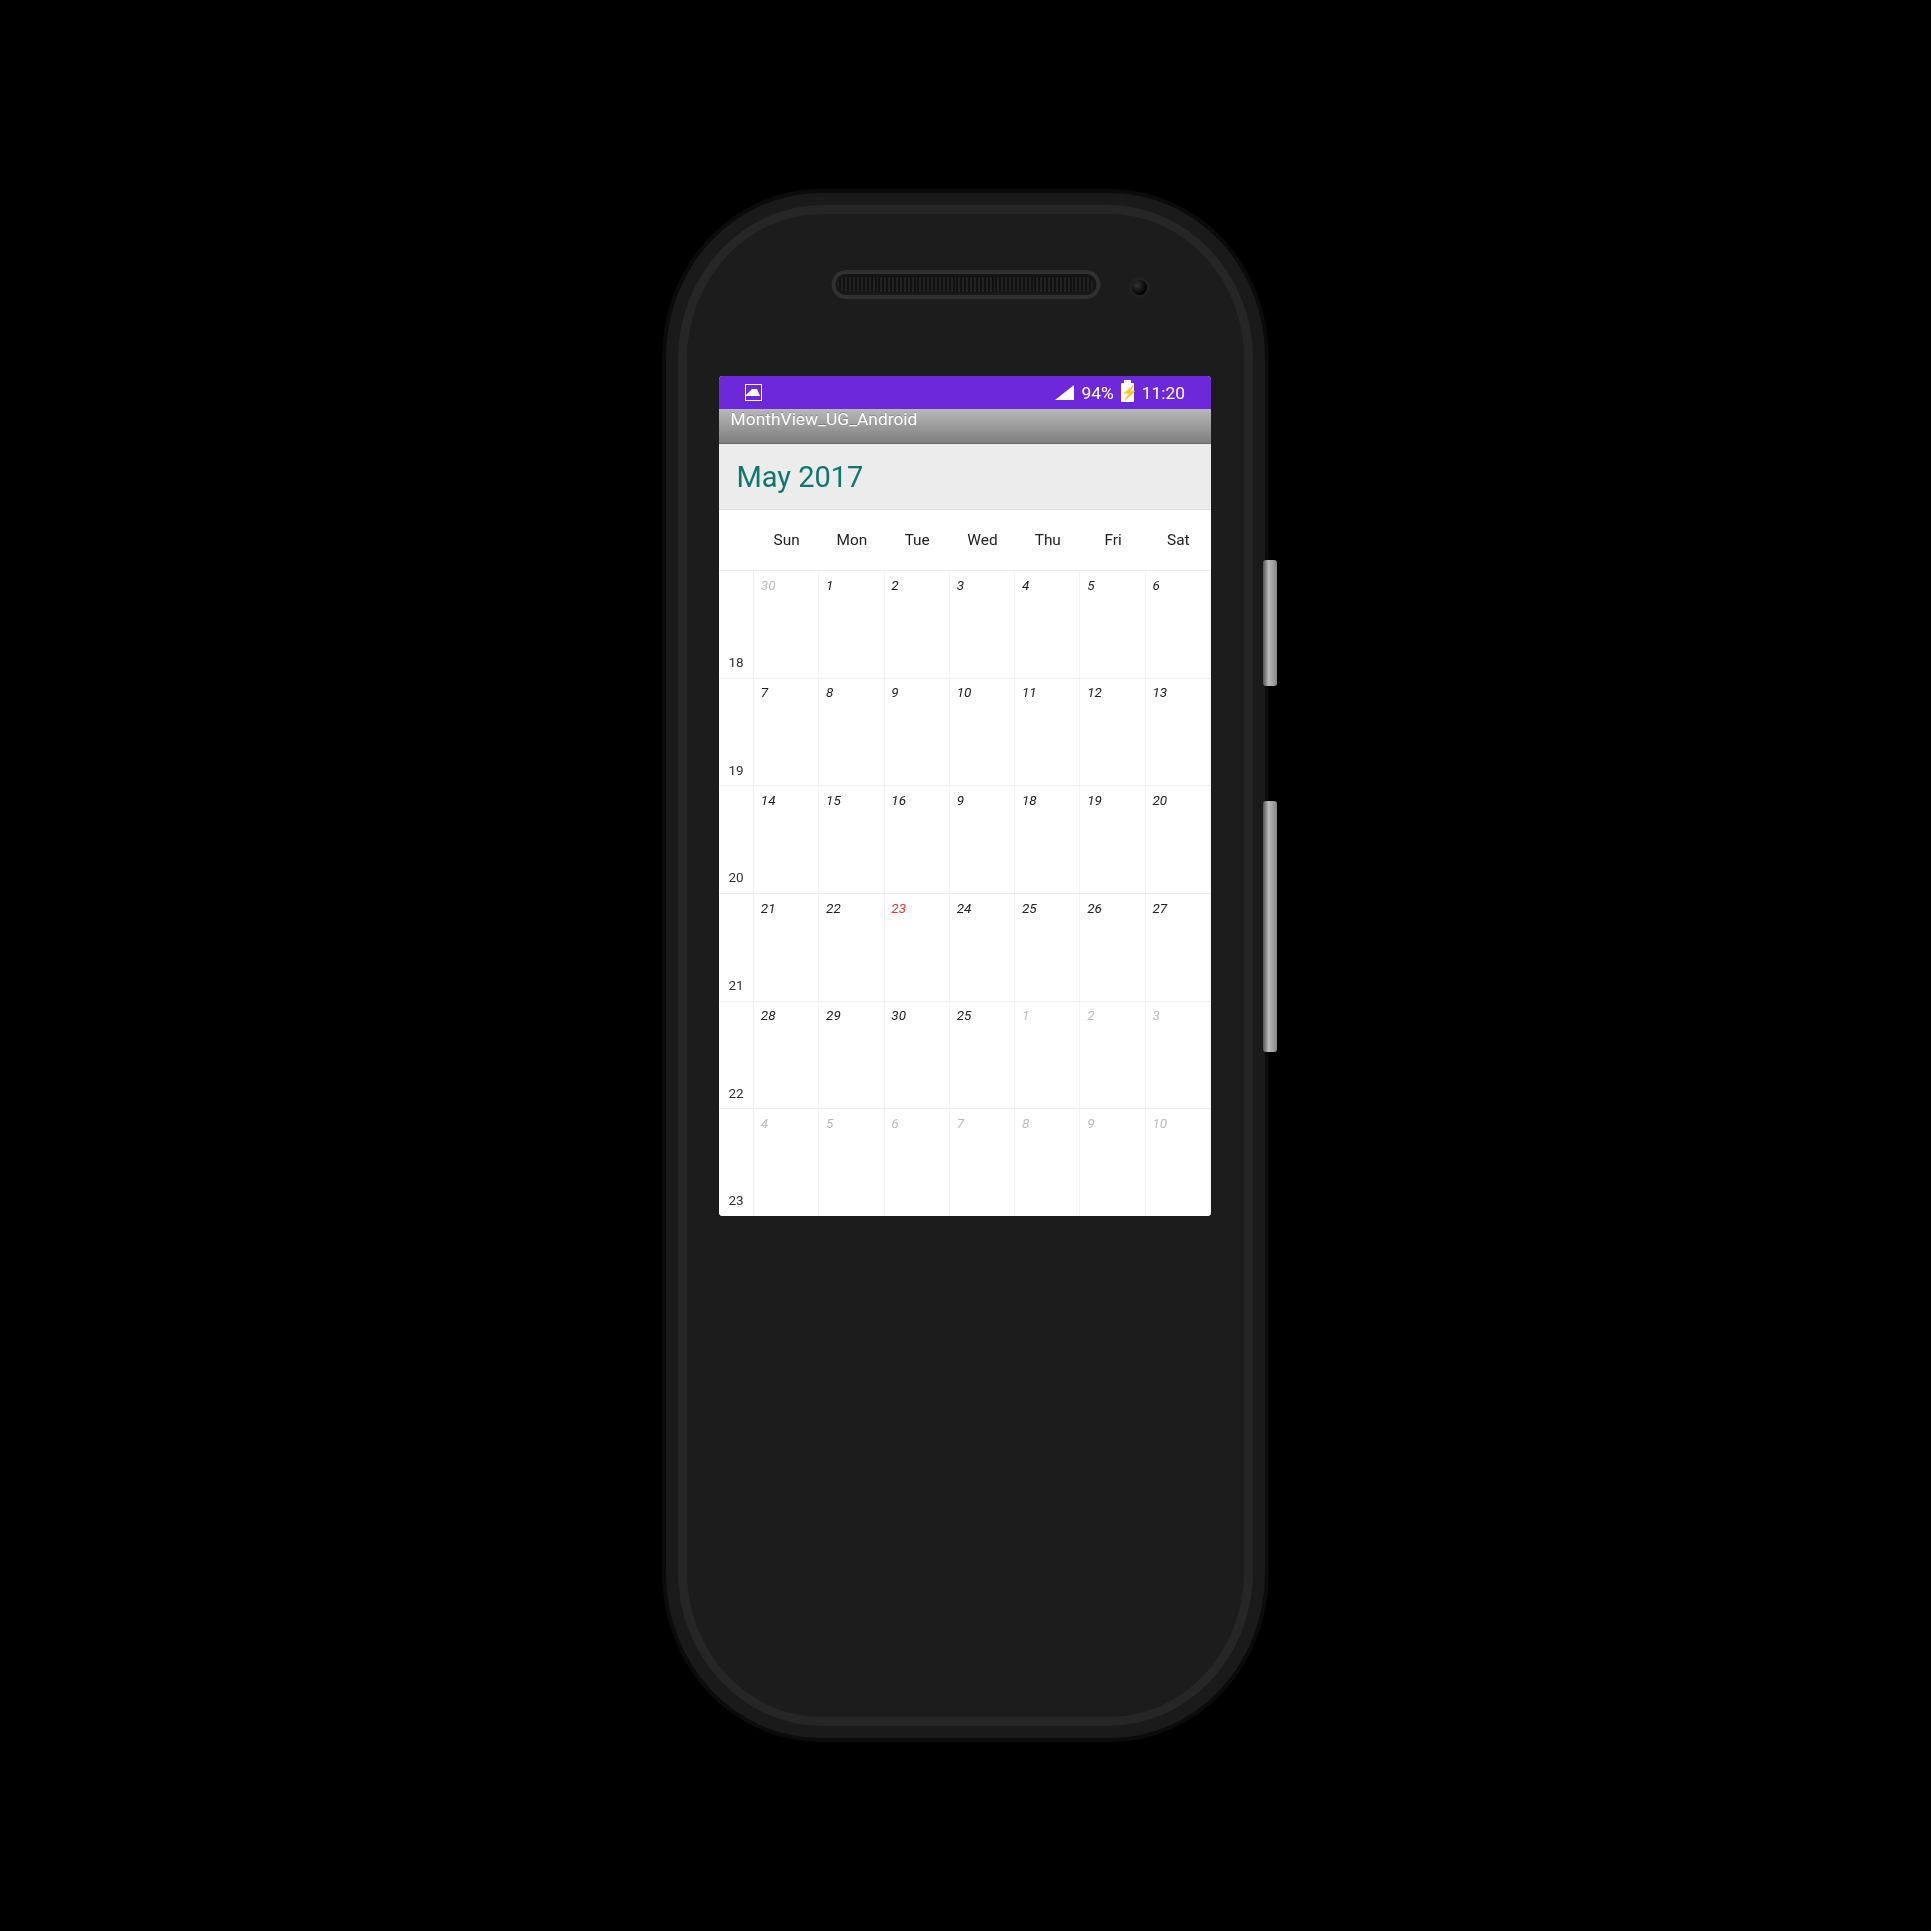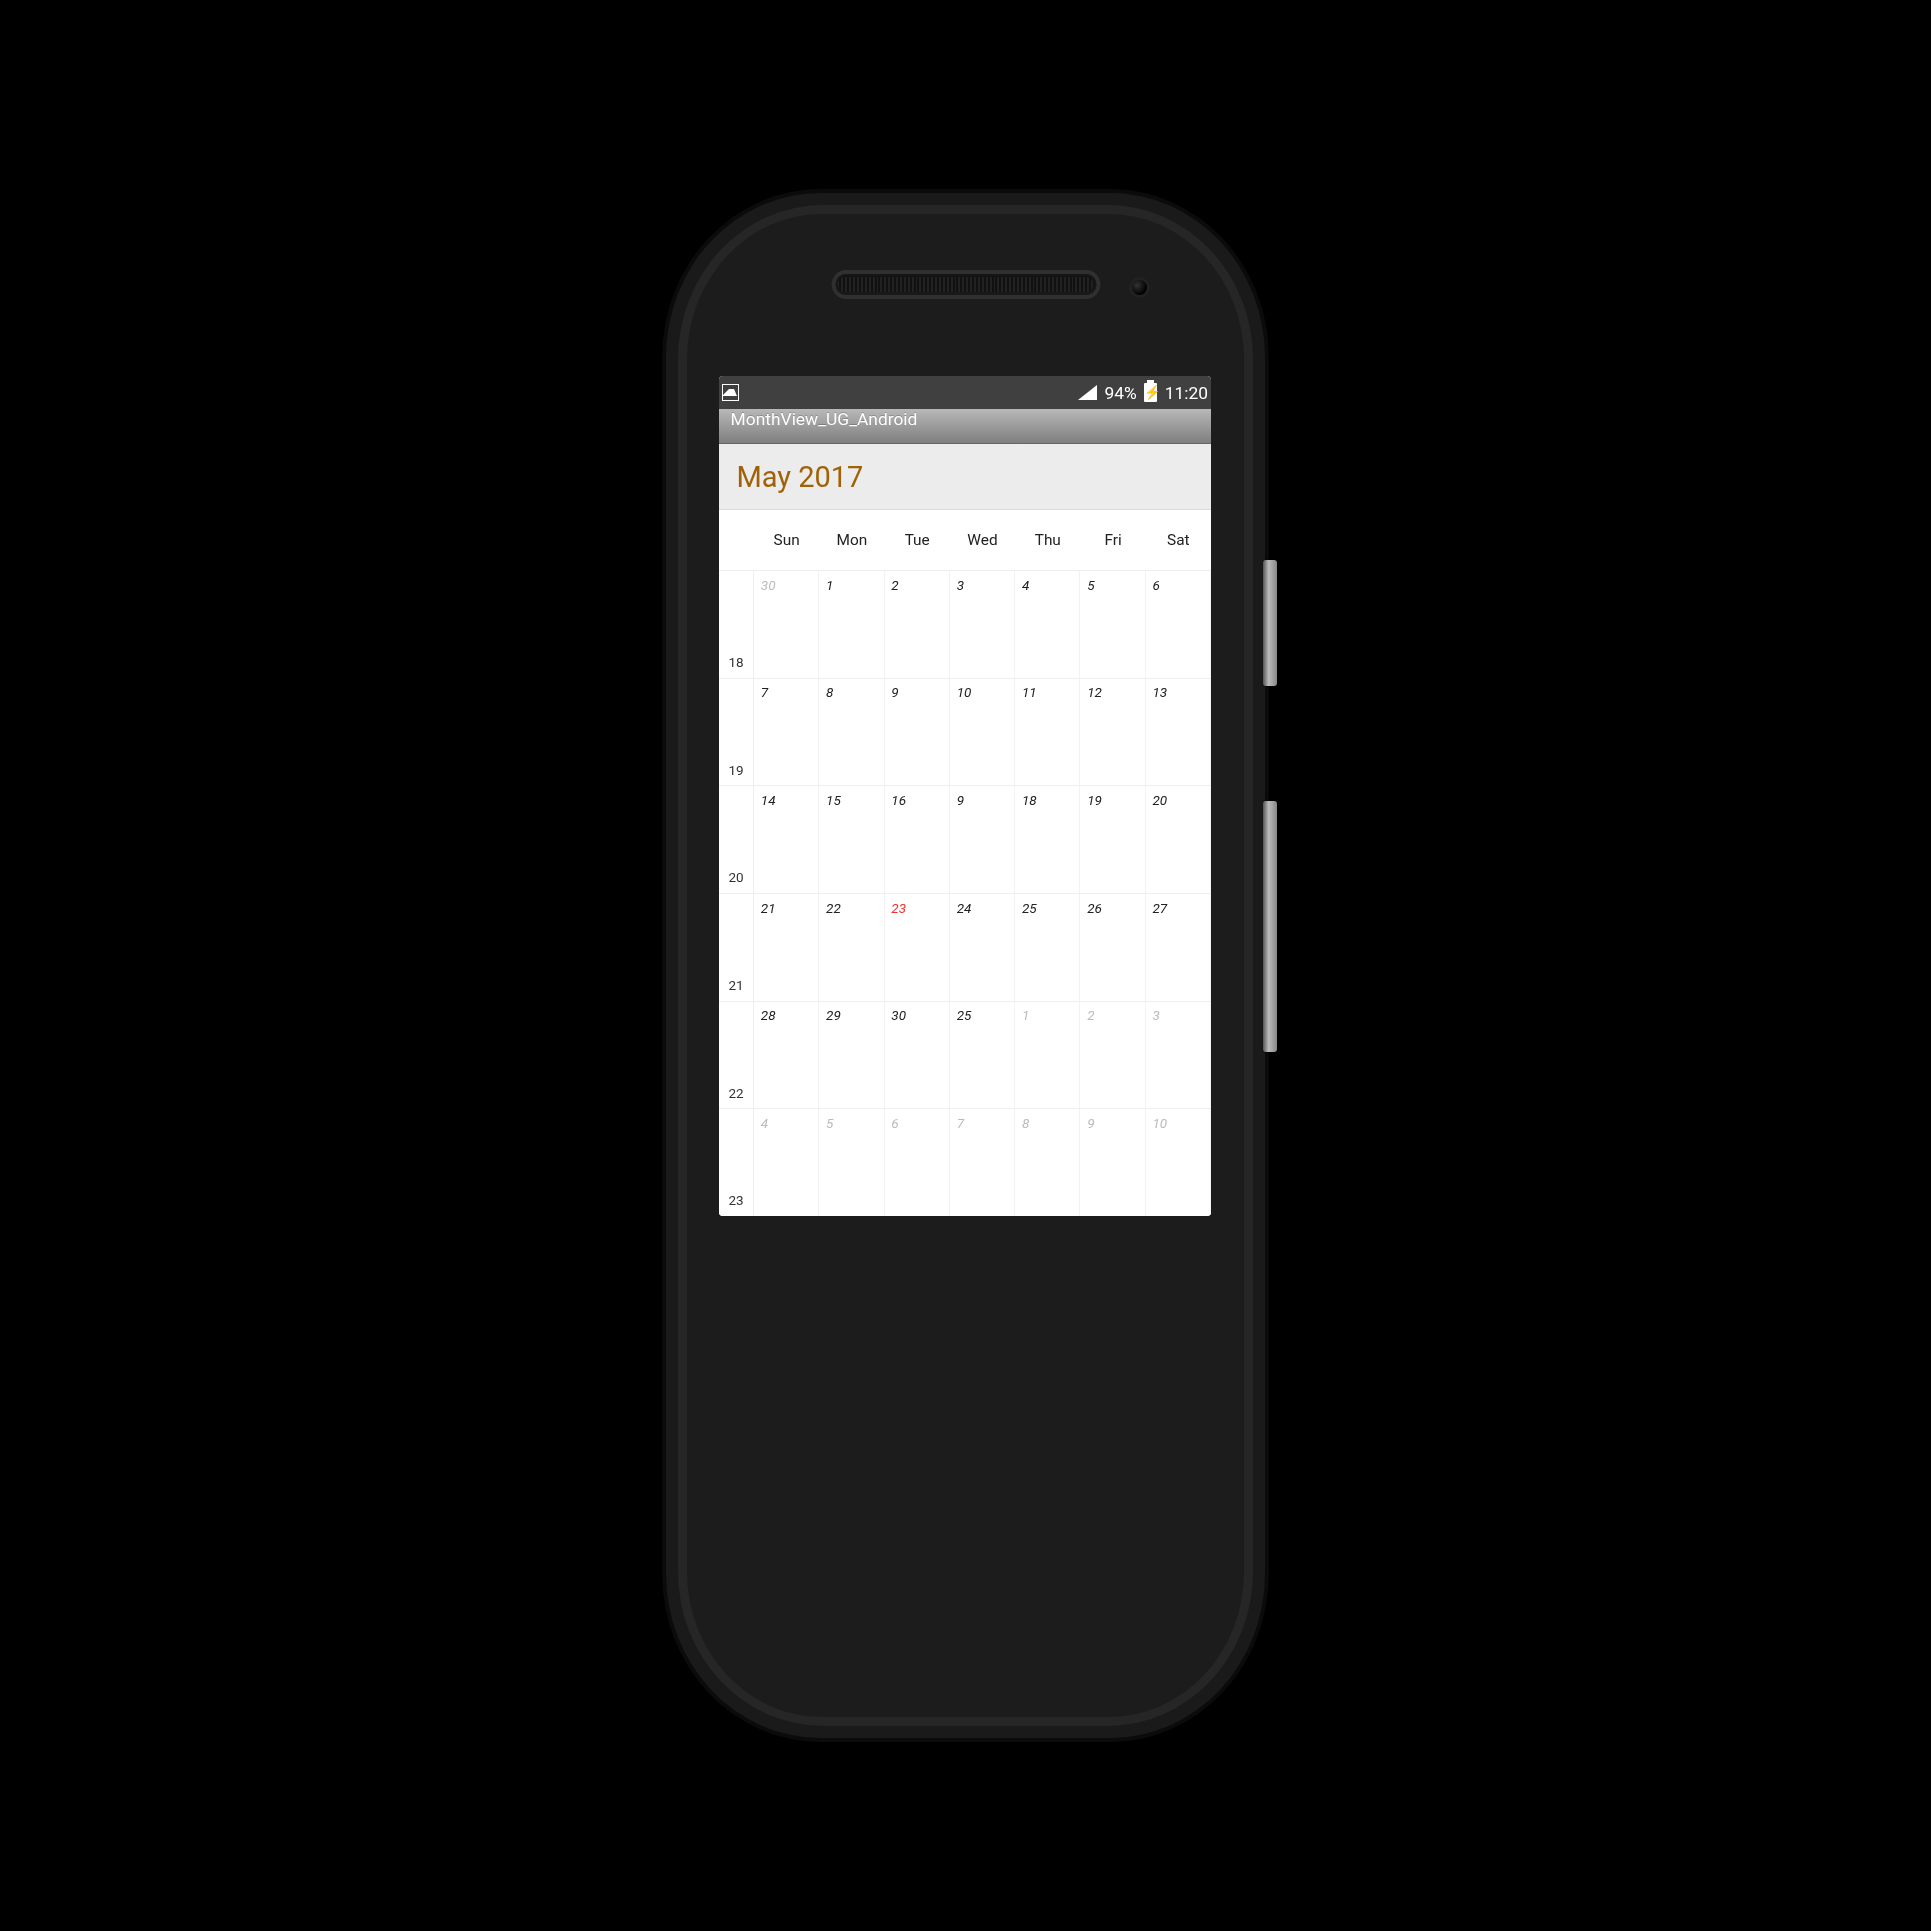--- a/index.html
+++ b/index.html
@@ -83,26 +83,26 @@
     width: 492px;
     height: 840px;
     background:#fff;
     overflow:hidden;
     border-radius: 3.9px;
   }
 
   
   .statusbar {
     height: 33px;
-    background:#404040;
+    background:#6d28d9;
     color:#fff;
     display:flex;
     align-items:center;
     font-size: 17.4px;
-    padding: 0 3px;
+    padding: 0 26px;
   }
   .statusbar .left { display:flex; align-items:center; gap:7.7px; }
   .statusbar .spacer { flex:1; }
   .statusbar .right { display:flex; align-items:center; gap:7.7px; font-weight:400; }
   .pic-icon {
     width:17.4px; height:17.4px; border:1.9px solid #fff;
   }
   .pic-icon::before{
     content:""; display:block;
     margin:3.9px 0 0 0;
@@ -148,21 +148,21 @@
   }
 
   
   .monthheader {
     height: 66px;
     background:#ececec;
     border-bottom:1px solid #ddd;
     display:flex; align-items:center;
     padding-left: 17.4px;
     font-size: 29px;
-    color:#a16207;
+    color:#0f766e;
   }
 
   
   .cal {
     background:#fff;
     position:relative;
     height: calc(100% - 33px - 35px - 66px);
     display:flex;
     flex-direction:column;
   }

